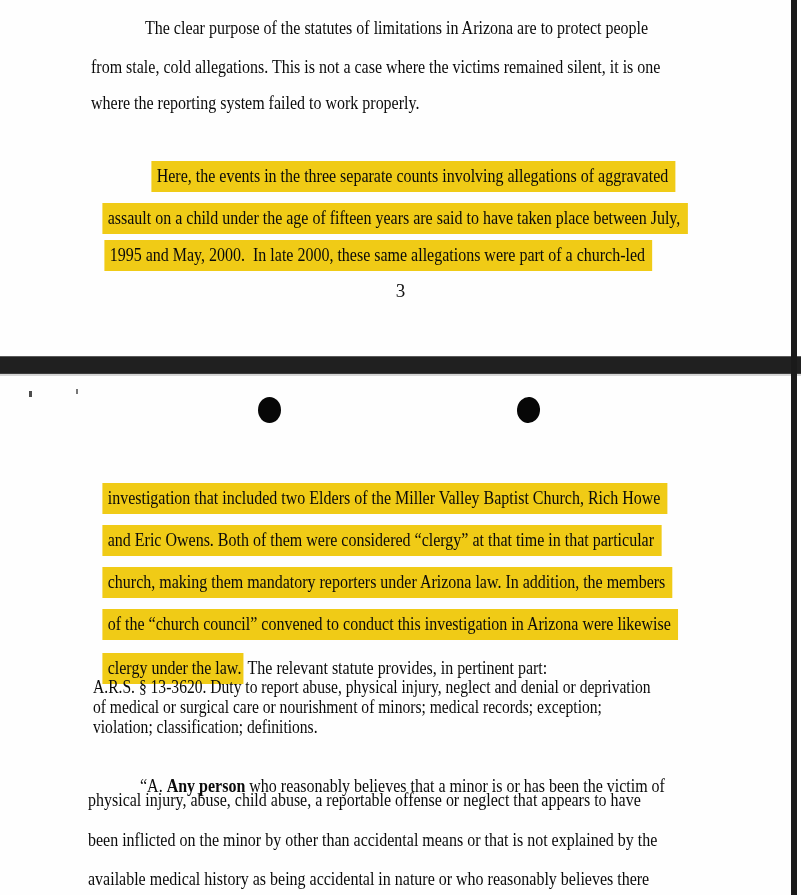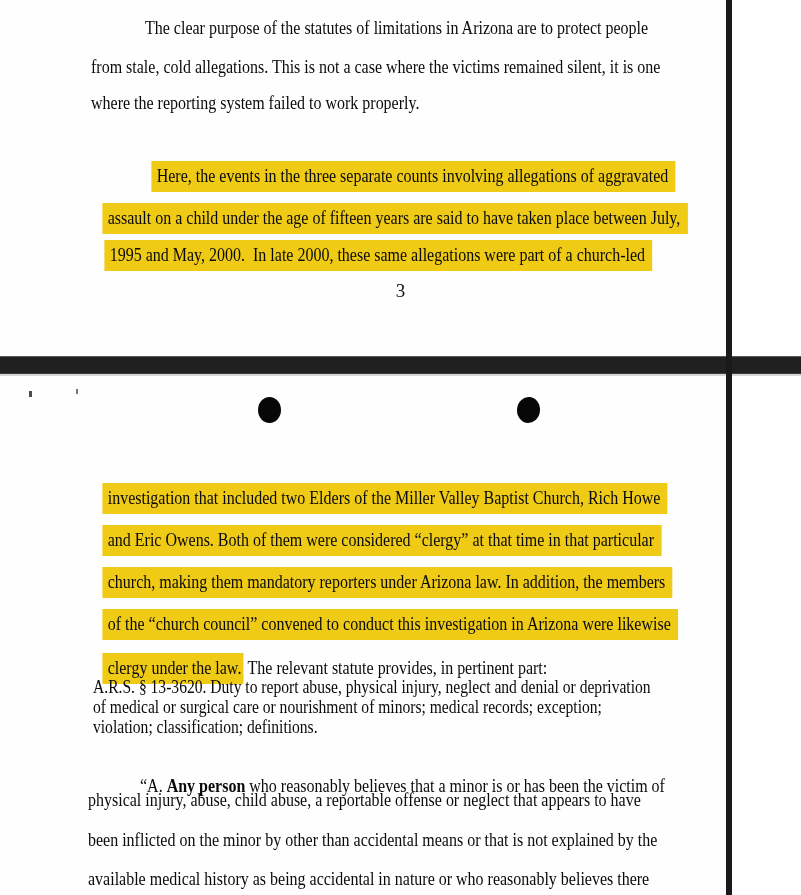--- a/index.html
+++ b/index.html
@@ -1,21 +1,21 @@
 <!DOCTYPE html>
 <html><head>
 <meta charset="utf-8">
 <style>
   html,body{margin:0;padding:0;}
   body{
     width:801px;height:895px;position:relative;overflow:hidden;
     background:#ffffff;color:#000;
     font-family:"Liberation Serif","DejaVu Serif",serif;
   }
-  #document{position:absolute;inset:0;width:732px;height:895px;background:#fefefe;}
+  #document{position:absolute;inset:0;width:797px;height:895px;background:#fefefe;}
   .line{
     position:absolute;white-space:pre;
     font-size:19.5px;line-height:26px;
     transform:scaleX(0.82);transform-origin:0 50%;
     color:#0a0a0a;
   }
   .statute-line{font-size:19px;}
   .hl{background:#f0cb16;padding:4px 9px 6px 7px;}
   .hl-mid{background:#f0cb16;padding:4px 3px 6px 7px;}
   .bold{font-weight:700;}

